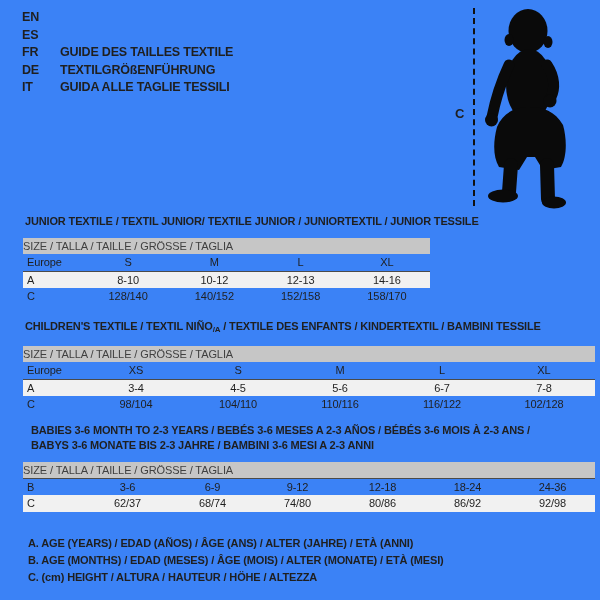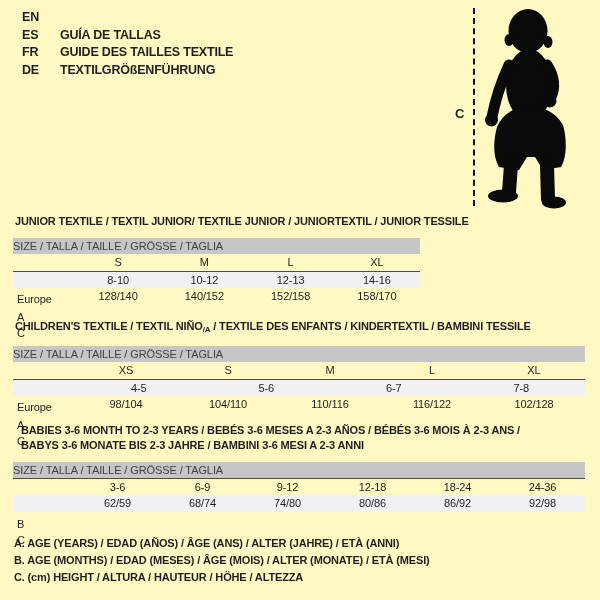--- a/index.html
+++ b/index.html
@@ -1,70 +1,73 @@
 <!DOCTYPE html>
 <html><head>
 <meta charset="utf-8">
 <style>
   * { margin:0; padding:0; box-sizing:border-box; }
   html,body { width:600px; height:600px; background:#ffffff; font-family:"Liberation Sans", sans-serif; color:#1f1f1f; }
-  .page { position:relative; width:600px; height:600px; background:#fef9c3; overflow:hidden; }
+  .page { position:relative; width:600px; height:600px; background:#3b82f6; overflow:hidden; }
 
   
   .lang-header { position:absolute; left:22px; top:9px; }
   .lang-row { display:flex; line-height:17.5px; font-size:12.5px; font-weight:bold; letter-spacing:-0.2px; }
   .lang-code { width:38px; }
 
   
   .dashed-line { position:absolute; left:473px; top:8px; height:198px; width:0; border-left:2px dashed #111; }
   .height-label { position:absolute; left:455px; top:106px; font-size:13px; font-weight:bold; }
   .baby-svg { position:absolute; left:485px; top:7px; }
 
   
-  .section { position:absolute; left:13px; }
+  .section { position:absolute; left:23px; }
   .sec-title { font-size:11px; font-weight:bold; letter-spacing:-0.15px; margin-left:2px; white-space:nowrap; }
   .sec-title.two-line { line-height:15px;margin-left:8px; }
   .sub { font-size:8px; vertical-align:-2px; }
   .size-bar { height:16px; line-height:16px; background:#c6c6c6; color:#404040; font-size:11px; letter-spacing:-0.1px; }
   .trow { display:flex; height:17px; line-height:17px; font-size:11px; letter-spacing:-0.1px; }
-  .trow .lbl { width:62px; padding-left:4px;margin-top:37px; }
+  .trow .lbl { width:62px; padding-left:4px; }
   .trow .cell { flex:1; text-align:center; }
   .row-alt { background:#f1f1f1; }
   .sep { border-top:1px solid #4a4a4a; }
   .sec1 { top:215px; width:407px; }
   .sec1 .tbl { margin-top:11px; }
   .sec2 { top:320px; width:572px; }
   .sec2 .tbl { margin-top:12px; }
   .sec3 { top:423px; width:572px; }
   .sec3 .tbl { margin-top:9px; }
 
   
-  .footnotes { position:absolute; left:14px; top:535px; }
+  .footnotes { position:absolute; left:28px; top:535px; }
   .footnote { font-size:11px; font-weight:bold; line-height:17.2px; letter-spacing:-0.15px; white-space:nowrap; }
 </style>
 </head>
 <body>
 
 <div class="page">
 
   <div class="lang-header">
     <div class="lang-row">
       <span class="lang-code">EN</span>
     </div>
     <div class="lang-row">
       <span class="lang-code">ES</span>
-      <span class="lang-label">GUÍA DE TALLAS</span>
     </div>
     <div class="lang-row">
       <span class="lang-code">FR</span>
       <span class="lang-label">GUIDE DES TAILLES TEXTILE</span>
     </div>
     <div class="lang-row">
       <span class="lang-code">DE</span>
       <span class="lang-label">TEXTILGRÖßENFÜHRUNG</span>
+    </div>
+    <div class="lang-row">
+      <span class="lang-code">IT</span>
+      <span class="lang-label">GUIDA ALLE TAGLIE TESSILI</span>
     </div>
   </div>
 
   <div class="dashed-line"></div>
   <div class="height-label">C</div>
   <svg class="baby-svg" width="84" height="202" viewBox="0 0 84 202">
     <g fill="#0a0a0a" stroke="none">
       <ellipse cx="43" cy="24" rx="19.5" ry="22"></ellipse>
       <ellipse cx="24" cy="33" rx="4.5" ry="6"></ellipse>
       <ellipse cx="63" cy="35" rx="4.5" ry="6"></ellipse>
@@ -116,20 +119,21 @@
       <div class="trow">
         <span class="lbl">Europe</span>
         <span class="cell">XS</span>
         <span class="cell">S</span>
         <span class="cell">M</span>
         <span class="cell">L</span>
         <span class="cell">XL</span>
       </div>
       <div class="trow row-alt sep">
         <span class="lbl">A</span>
+        <span class="cell">3-4</span>
         <span class="cell">4-5</span>
         <span class="cell">5-6</span>
         <span class="cell">6-7</span>
         <span class="cell">7-8</span>
       </div>
       <div class="trow">
         <span class="lbl">C</span>
         <span class="cell">98/104</span>
         <span class="cell">104/110</span>
         <span class="cell">110/116</span>
@@ -150,21 +154,21 @@
         <span class="lbl">B</span>
         <span class="cell">3-6</span>
         <span class="cell">6-9</span>
         <span class="cell">9-12</span>
         <span class="cell">12-18</span>
         <span class="cell">18-24</span>
         <span class="cell">24-36</span>
       </div>
       <div class="trow row-alt">
         <span class="lbl">C</span>
-        <span class="cell">62/59</span>
+        <span class="cell">62/37</span>
         <span class="cell">68/74</span>
         <span class="cell">74/80</span>
         <span class="cell">80/86</span>
         <span class="cell">86/92</span>
         <span class="cell">92/98</span>
       </div>
     </div>
   </div>
 
   <div class="footnotes">

